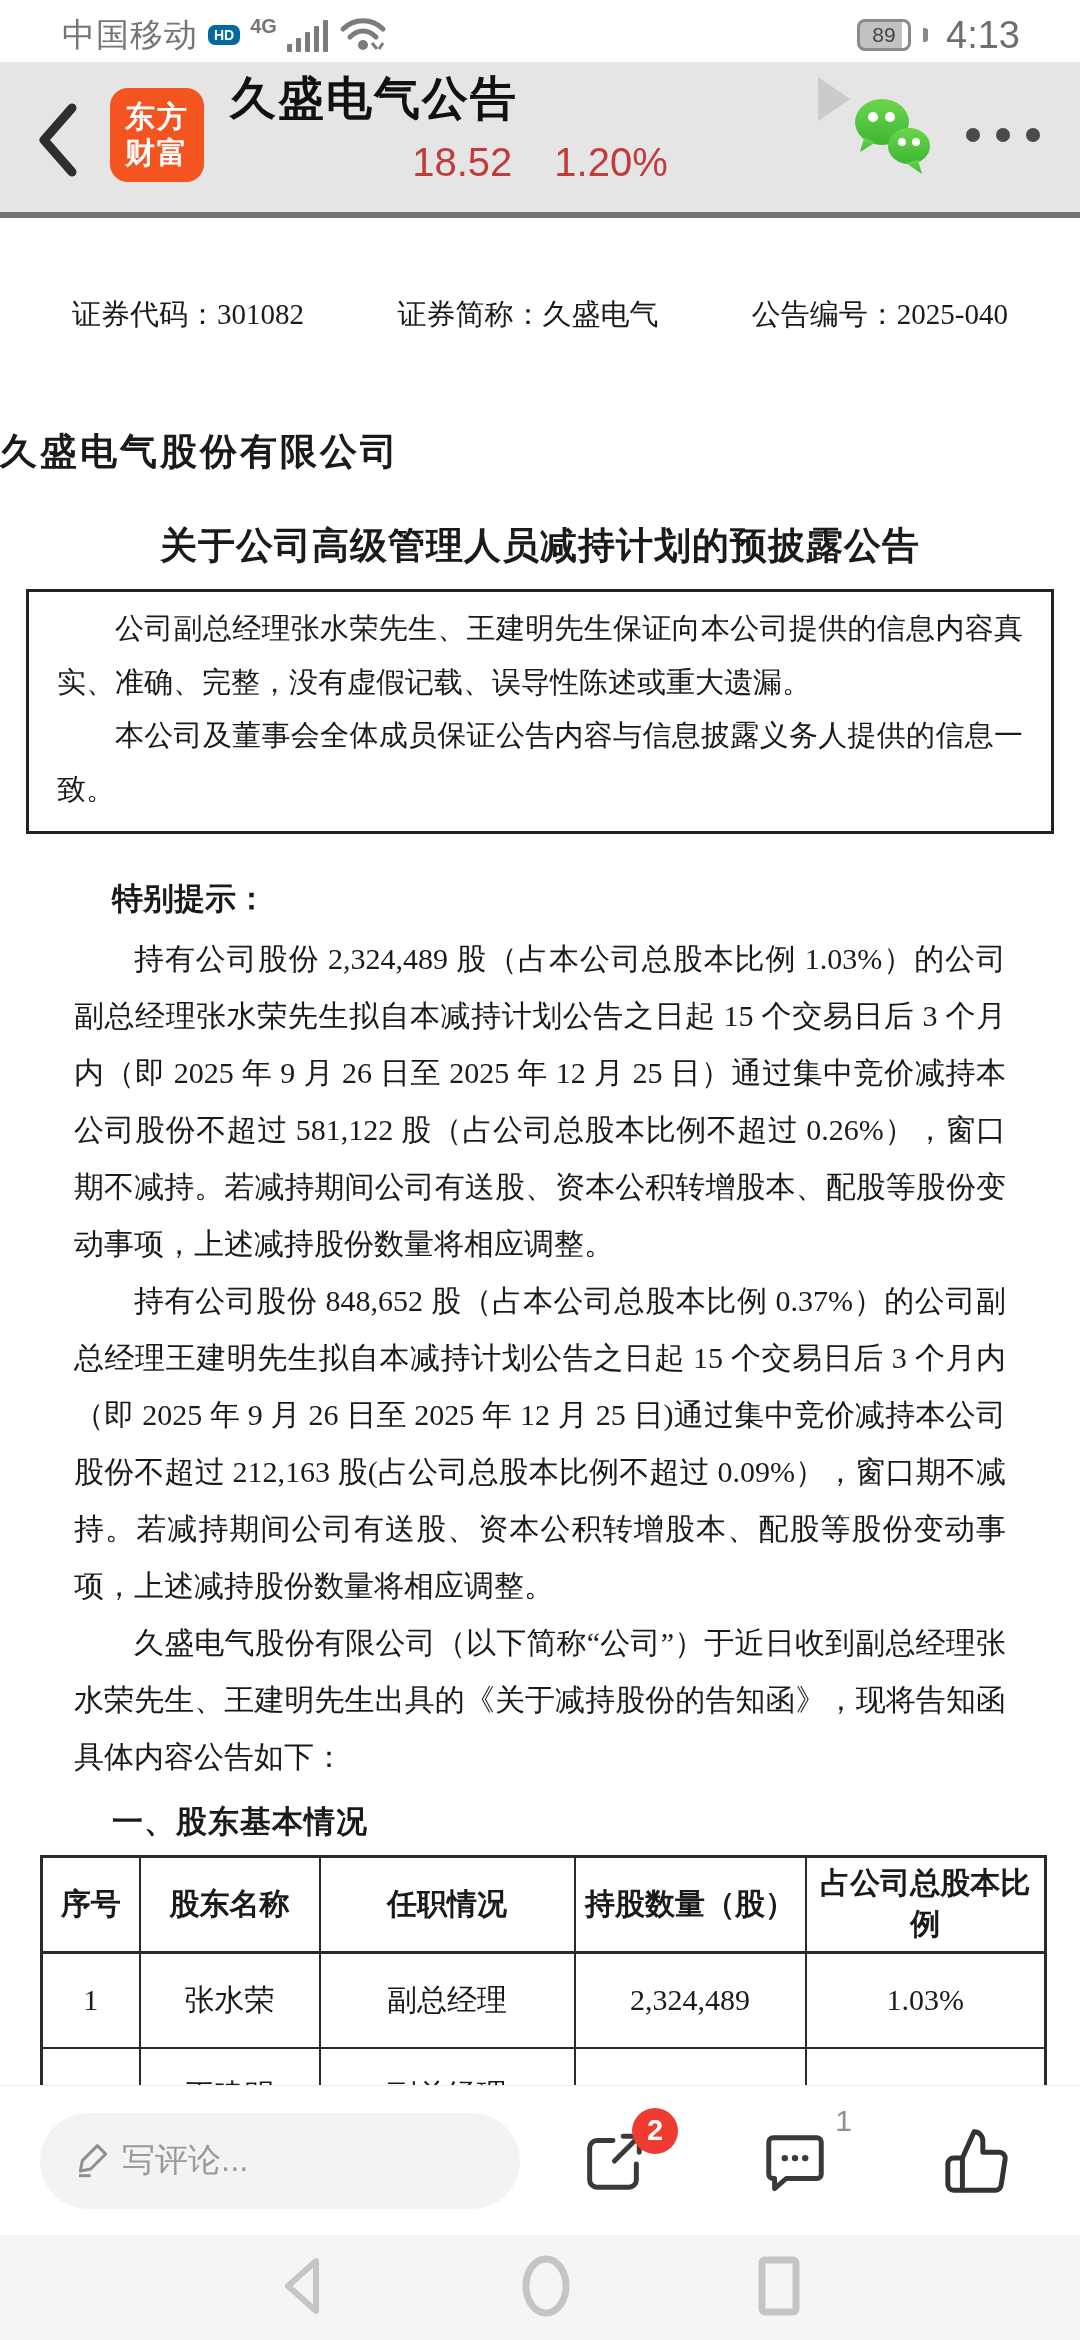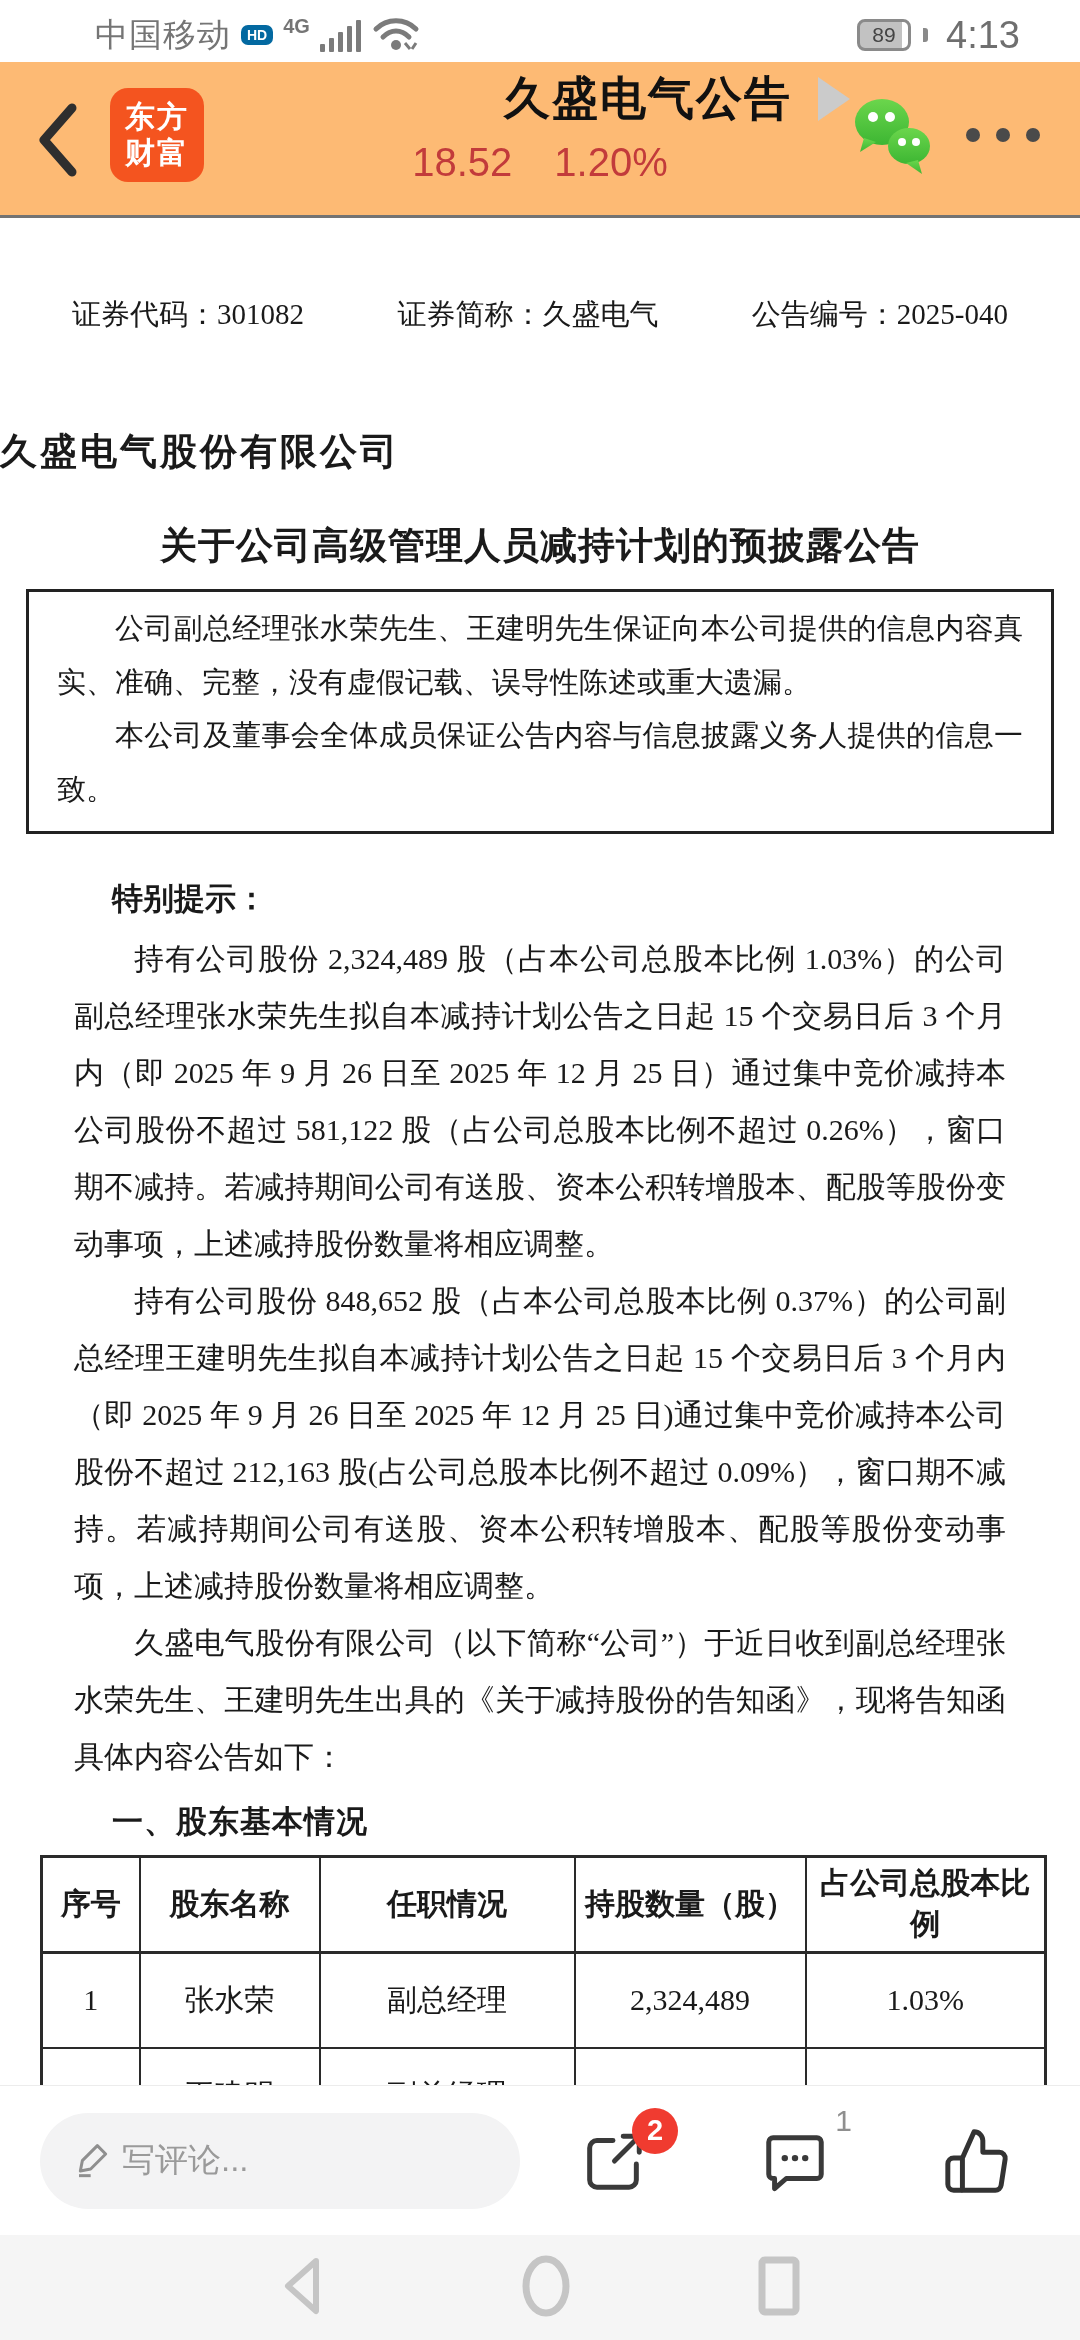--- a/index.html
+++ b/index.html
@@ -6,48 +6,48 @@
   html,body { background:#dddddd; }
   .screen {
     position:relative; width:1080px; height:2340px; margin:0 auto;
     background:#ffffff; overflow:hidden;
     font-family:"Liberation Sans","DejaVu Sans",sans-serif; color:#1c1c1c;
   }
   
   .status-bar {
     position:absolute; top:0; left:0; right:0; height:62px;
     display:flex; align-items:center; justify-content:space-between;
-    padding:8px 60px 0 62px; color:#757575;margin-left:33px;
+    padding:8px 60px 0 62px; color:#757575;
   }
   .sb-left, .sb-right { display:flex; align-items:center; gap:10px; }
   .sb-carrier { font-size:33px; letter-spacing:1px; }
   .sb-hd { background:#0369a1; color:#fff; font-size:14px; font-weight:700;
     border-radius:7px; padding:3px 6px; line-height:1; }
   .sb-4g { font-size:20px; font-weight:700; align-self:flex-start; margin-top:2px; }
   .sb-bars { display:flex; align-items:flex-end; gap:4px; height:34px; }
   .sb-bars i { display:block; width:5px; background:#7b7b7b; border-radius:1px; }
   .sb-bars i:nth-child(1){height:8px;} .sb-bars i:nth-child(2){height:14px;}
   .sb-bars i:nth-child(3){height:20px;} .sb-bars i:nth-child(4){height:26px;}
   .sb-bars i:nth-child(5){height:32px;}
   .sb-battery { position:relative; width:54px; height:32px; border:3px solid #8a8a8a;
     border-radius:8px; display:flex; align-items:center; justify-content:center;
     background:linear-gradient(to right,#c2c2c2 88%,#ffffff 88%); }
   .sb-battery span { font-size:21px; color:#444; font-weight:500; }
   .sb-nub { width:5px; height:14px; background:#8a8a8a; border-radius:0 3px 3px 0; margin-left:2px; }
   .sb-time { font-size:38px; color:#6f6f6f; margin-left:8px; }
   
   .app-header { position:absolute; top:62px; left:0; right:0; height:156px;
-    background:#fdba74; border-bottom:3px solid #737373; }
+    background:#e5e5e5; border-bottom:6px solid #737373; }
   .back-btn { position:absolute; left:30px; top:38px; width:60px; height:80px; }
   .app-logo { position:absolute; left:110px; top:26px; width:94px; height:94px;
     background:#f4541f; border-radius:18px; display:flex; flex-direction:column;
     align-items:center; justify-content:center; color:#fff; font-weight:700;
     font-size:30px; line-height:1.2; letter-spacing:2px; }
   .header-center { position:absolute; left:230px; right:230px; top:6px; text-align:center; }
-  .title-line { display:flex; align-items:center; justify-content:flex-end; gap:26px; }
+  .title-line { display:flex; align-items:center; justify-content:space-between; gap:26px; }
   .header-title { font-size:46px; font-weight:700; color:#111; letter-spacing:2px; }
   .play-tri { width:0; height:0; border-top:22px solid transparent;
     border-bottom:22px solid transparent; border-left:32px solid #cbcbcb; }
   .price-line { margin-top:10px; font-size:40px; color:#c23b3b; }
   .price-line .gap { display:inline-block; width:42px; }
   .wechat-btn { position:absolute; right:142px; top:32px; }
   .more-btn { position:absolute; right:40px; top:66px; display:flex; gap:16px; }
   .more-btn i { width:14px; height:14px; background:#4a4a4a; border-radius:50%; display:block; }
   
   .doc { position:absolute; top:219px; left:0; right:0; height:1866px; background:#fff;

